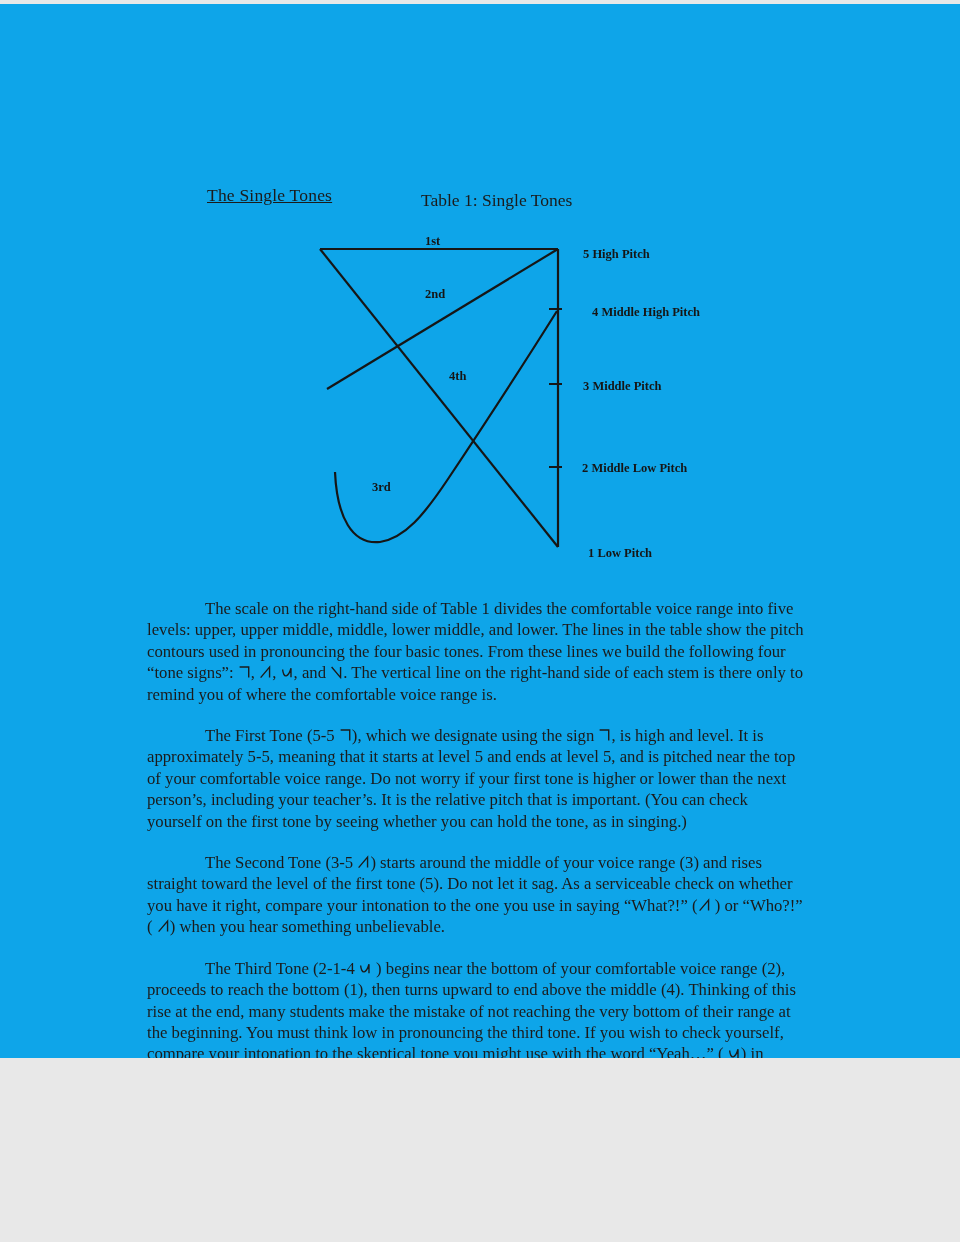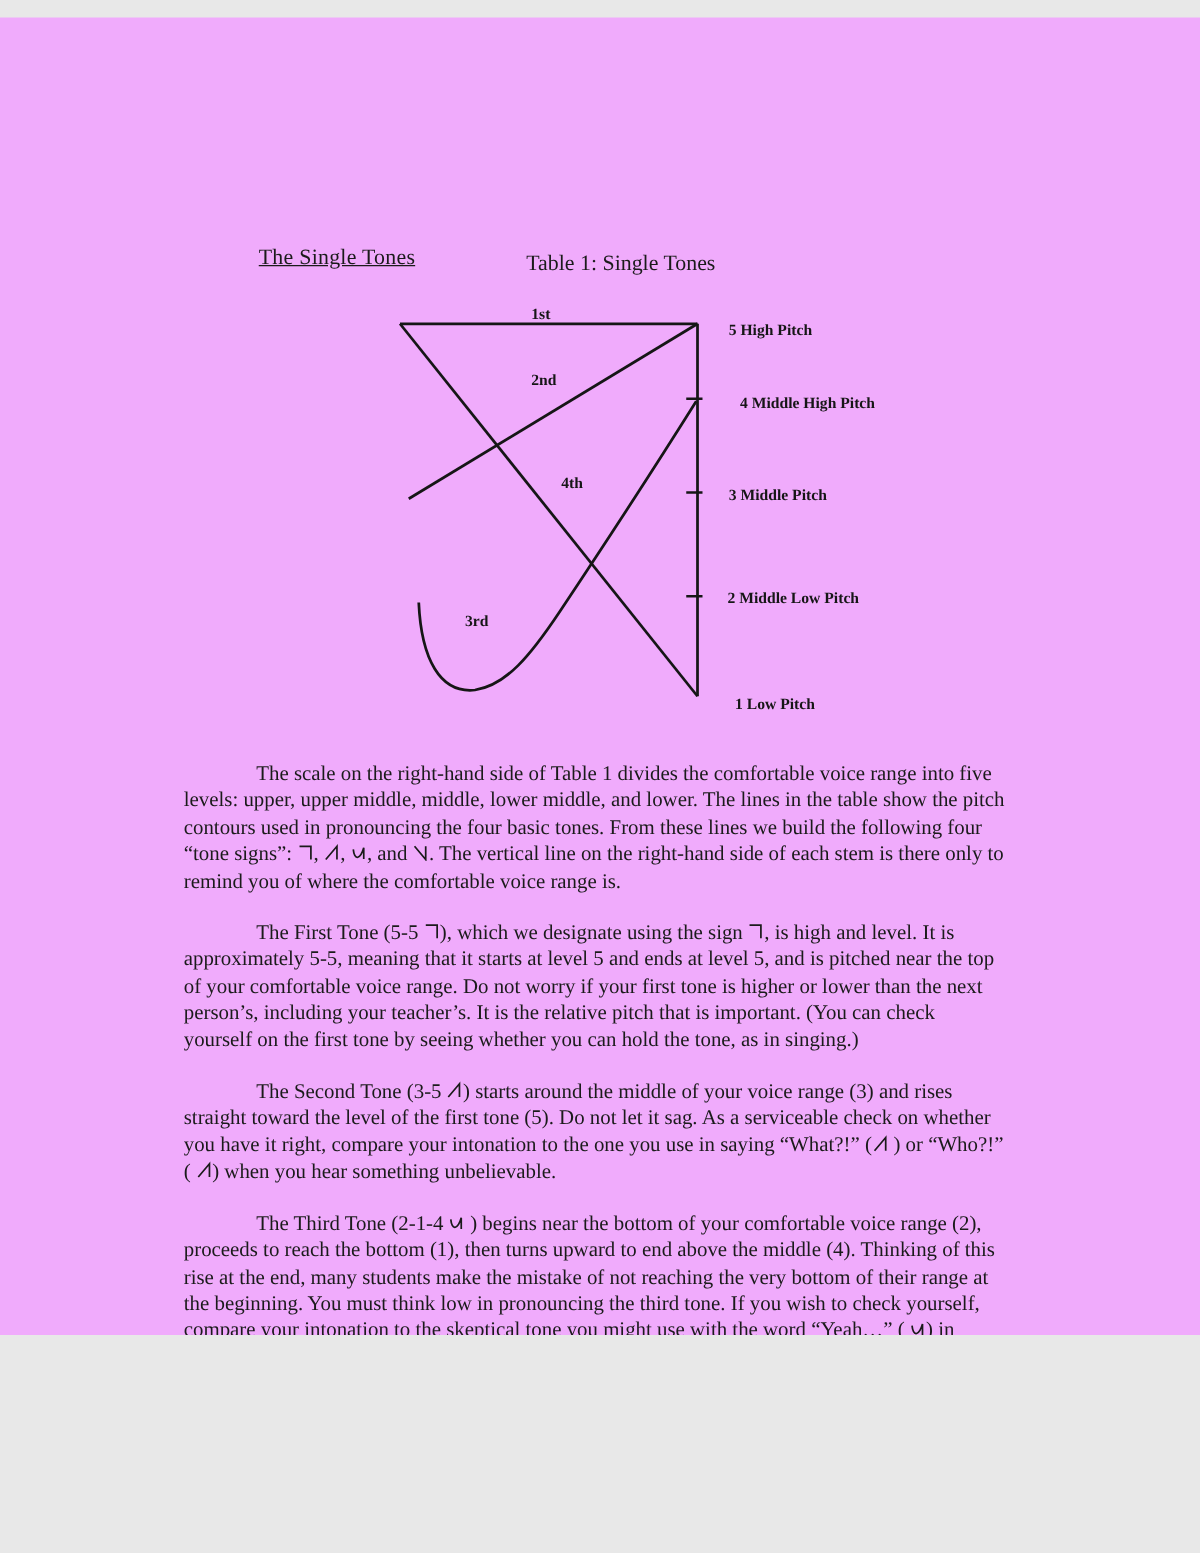--- a/index.html
+++ b/index.html
@@ -1,18 +1,18 @@
 <!DOCTYPE html>
 <html><head>
 <meta charset="utf-8">
 <style>
   html,body { margin:0; padding:0; background:#e8e8e8; }
   .page {
-    position:relative; width:960px; height:1054px; margin:14px auto;
-    background:#f0abfc; color:#1b1b1b;
+    position:relative; width:960px; height:1054px; margin:4px auto;
+    background:#0ea5e9; color:#1b1b1b;
     font-family:"Liberation Serif", serif; overflow:hidden;
   }
   .heading {
     position:absolute; left:207px; top:181px;
     font-size:17.5px; text-decoration:underline; letter-spacing:0.2px;
   }
   .table-title { position:absolute; left:421px; top:186px; font-size:17.5px; }
   .diagram { position:absolute; left:300px; top:228px; width:410px; height:334px; }
   .diagram svg { display:block; }
   .dline { stroke:#161616; stroke-width:2.2; fill:none; }

